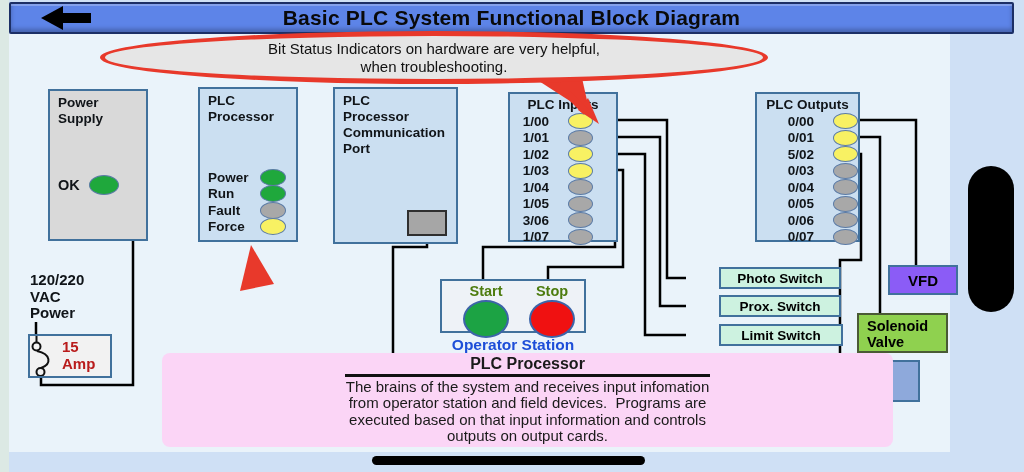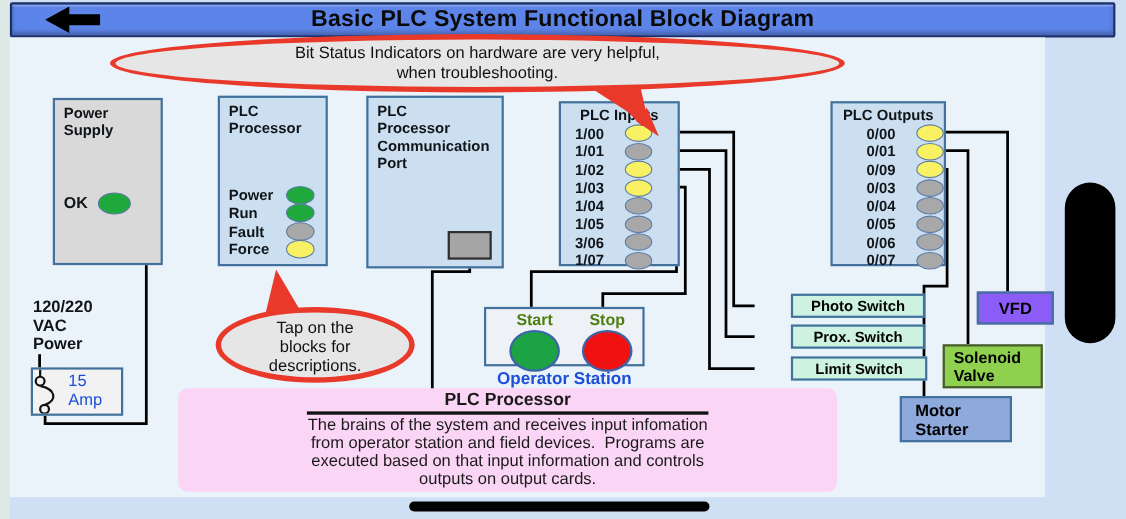--- a/index.html
+++ b/index.html
@@ -52,28 +52,28 @@
     display:flex;align-items:center;justify-content:center;font-weight:bold;font-size:13.5px;color:#000000;z-index:3;box-sizing:border-box;margin-left:33px;}
   .vfd{position:absolute;left:888px;top:265px;width:70px;height:30px;background:#8b5cf6;border:2.5px solid #41719c;
     display:flex;align-items:center;justify-content:center;font-weight:bold;font-size:15px;z-index:3;box-sizing:border-box;}
   .solenoid{position:absolute;left:857px;top:313px;width:91px;height:40px;background:#8fd14f;border:2.5px solid #4a5a35;
     font-weight:bold;font-size:14.5px;line-height:16px;padding:3px 0 0 8px;z-index:3;box-sizing:border-box;}
   .motor{position:absolute;left:818px;top:360px;width:102px;height:42px;background:#8ea9db;border:2.5px solid #41719c;
     font-weight:bold;font-size:15px;line-height:17px;padding:3px 0 0 12px;z-index:3;box-sizing:border-box;}
   
   .vac{position:absolute;left:30px;top:272px;font-weight:bold;font-size:15px;line-height:16.5px;color:#101418;z-index:3;}
   .fusebox{position:absolute;left:28px;top:334px;width:80px;height:40px;background:#f2f2f2;border:2.5px solid #41719c;z-index:3;}
-  .fuse-rating{position:absolute;left:32px;top:2px;font-weight:normal;font-size:15px;line-height:17px;color:#1d4ed8;}
+  .fuse-rating{position:absolute;left:32px;top:2px;font-weight:bold;font-size:15px;line-height:17px;color:#b91c1c;}
   
   .callout{position:absolute;background:#e6e6e6;border:5px solid #e8392b;border-radius:50%;z-index:7;
     color:#111;font-weight:normal;text-align:center;box-sizing:border-box;}
   .callout-top{left:100px;top:31px;width:668px;height:53px;font-size:15px;line-height:18px;padding-top:4px;}
   .callout-tap{left:196px;top:279px;width:181px;height:69px;font-size:15px;line-height:17px;padding-top:6px;}
   
-  .desc{position:absolute;left:162px;top:353px;width:599px;height:94px;background:#fbd5f6;border-radius:8px;z-index:4;color:#1a1a1a;}
+  .desc{position:absolute;left:162px;top:353px;width:731px;height:94px;background:#fbd5f6;border-radius:8px;z-index:4;color:#1a1a1a;}
   .desc-title{font-weight:bold;font-size:16px;text-align:center;padding-top:2px;}
   .desc-rule{width:365px;height:2.5px;background:#111;margin:1px auto 2px;}
   .desc-line{font-size:15px;line-height:16.5px;text-align:center;white-space:pre-wrap;}
   
   .pill{position:absolute;left:968px;top:166px;width:46px;height:146px;background:#000;border-radius:23px;z-index:8;}
   .home{position:absolute;left:372px;top:456px;width:273px;height:9px;background:#000;border-radius:5px;z-index:8;cursor:pointer;}
 </style>
 </head>
 <body>
 
@@ -200,21 +200,21 @@
     <div class="io-rows">
       <div class="io-row">
           <span>0/00</span>
           <span class="led" data-state="yellow"></span>
         </div>
       <div class="io-row">
           <span>0/01</span>
           <span class="led" data-state="yellow"></span>
         </div>
       <div class="io-row">
-          <span>0/09</span>
+          <span>5/02</span>
           <span class="led" data-state="yellow"></span>
         </div>
       <div class="io-row">
           <span>0/03</span>
           <span class="led" data-state="gray"></span>
         </div>
       <div class="io-row">
           <span>0/04</span>
           <span class="led" data-state="gray"></span>
         </div>
@@ -292,21 +292,16 @@
     <polygon points="528,74 580,69 590,114" fill="#e8392b"></polygon>
     <polygon points="578,110 599,124 588,98" fill="#e8392b"></polygon>
     <line x1="568" y1="94" x2="586" y2="112" stroke="#e8392b" stroke-width="7"></line>
     <polygon points="240,291 274,284 251,245" fill="#e8392b"></polygon>
   </svg>
 
   <div class="callout callout-top">
     <div>Bit Status Indicators on hardware are very helpful,</div>
     <div>when troubleshooting.</div>
   </div>
-  <div class="callout callout-tap">
-    <div>Tap on the</div>
-    <div>blocks for</div>
-    <div>descriptions.</div>
-  </div>
 
   <div class="pill"></div>
   <div class="home"></div>
 </div>
 
 </body></html>

